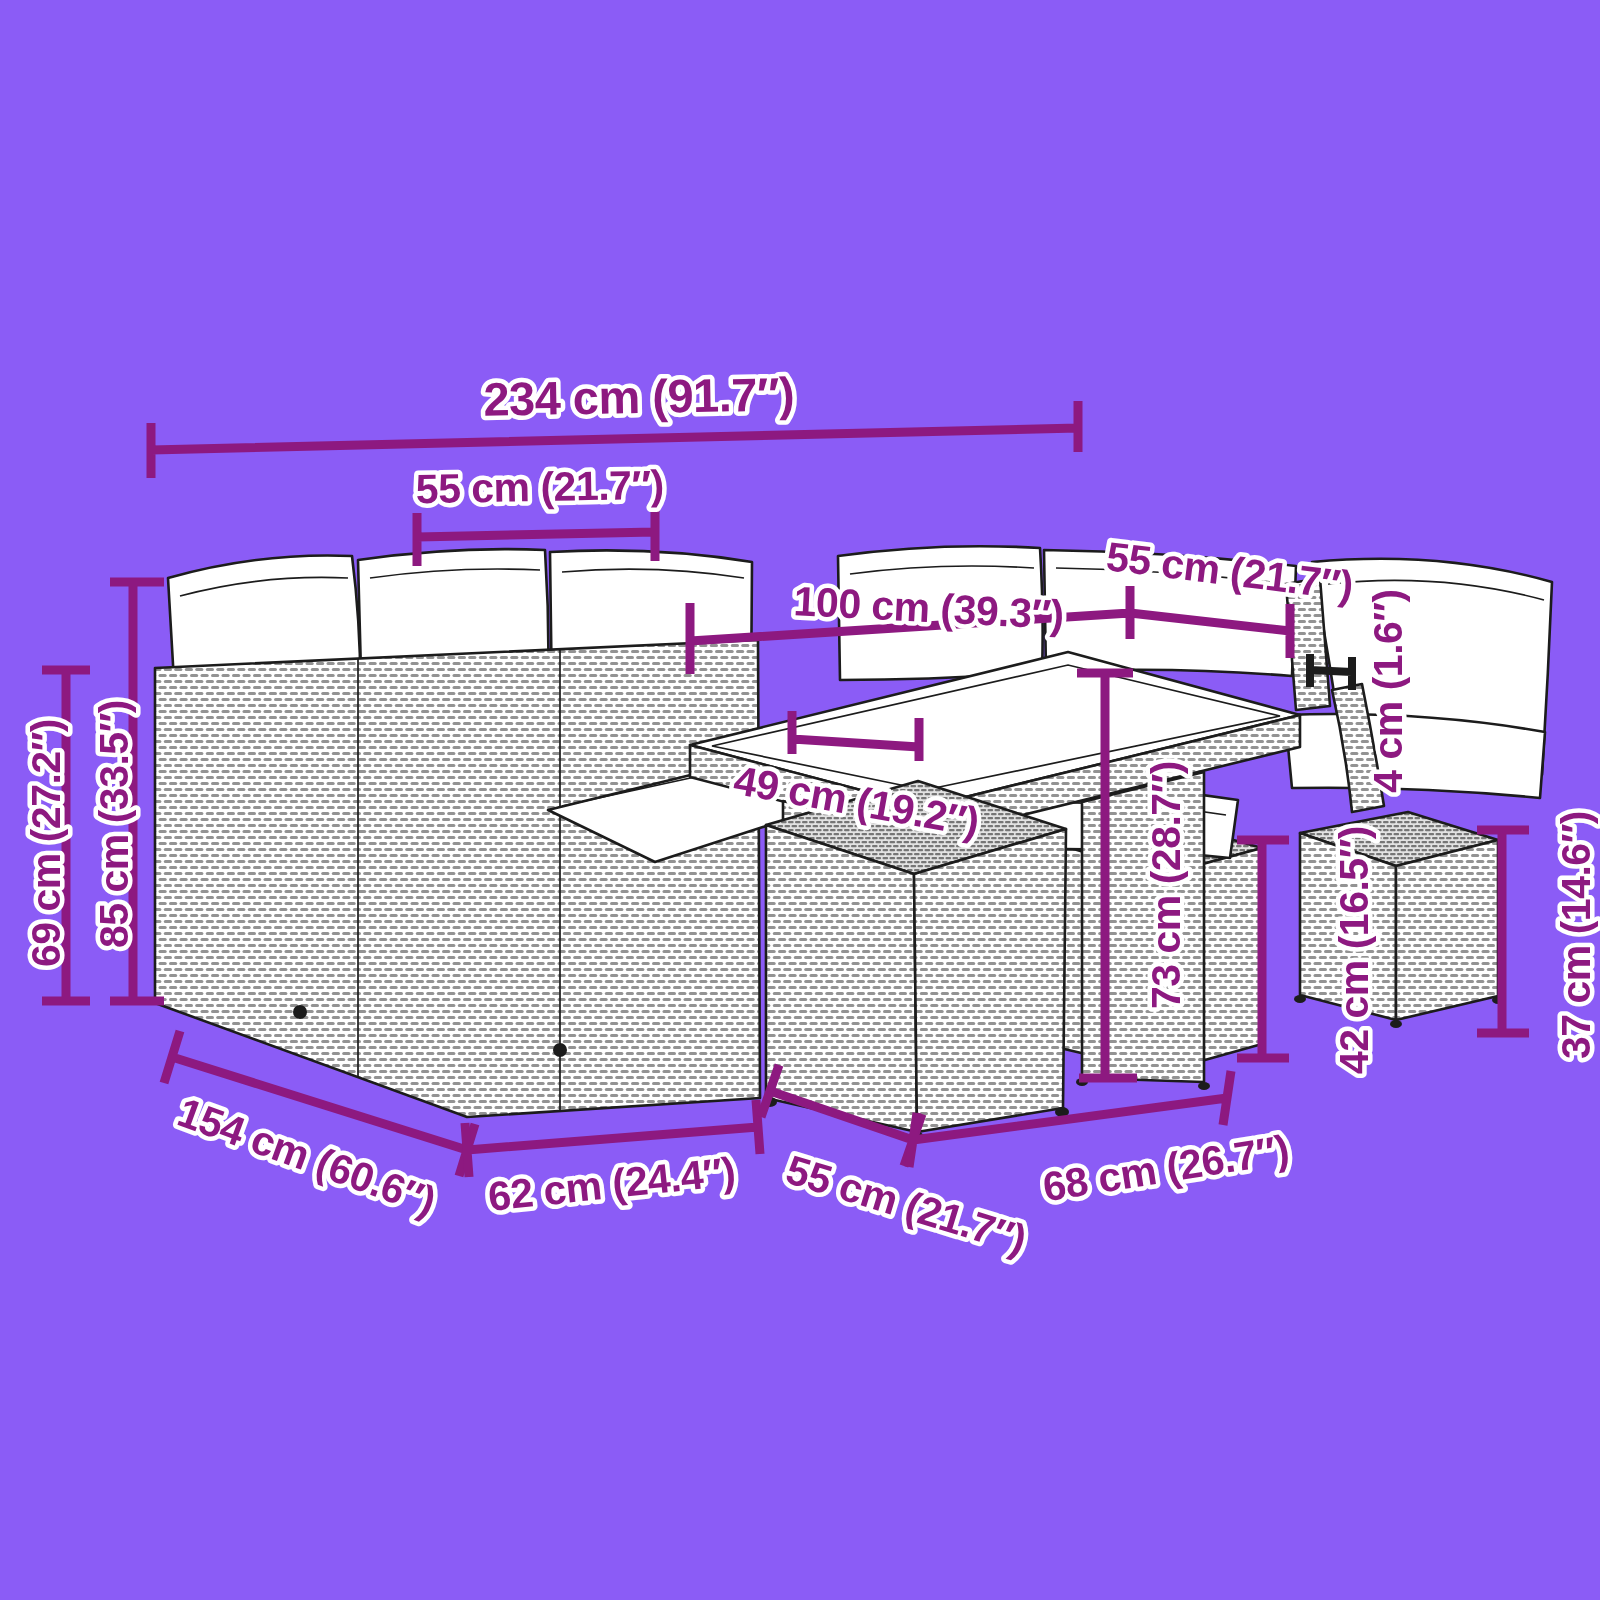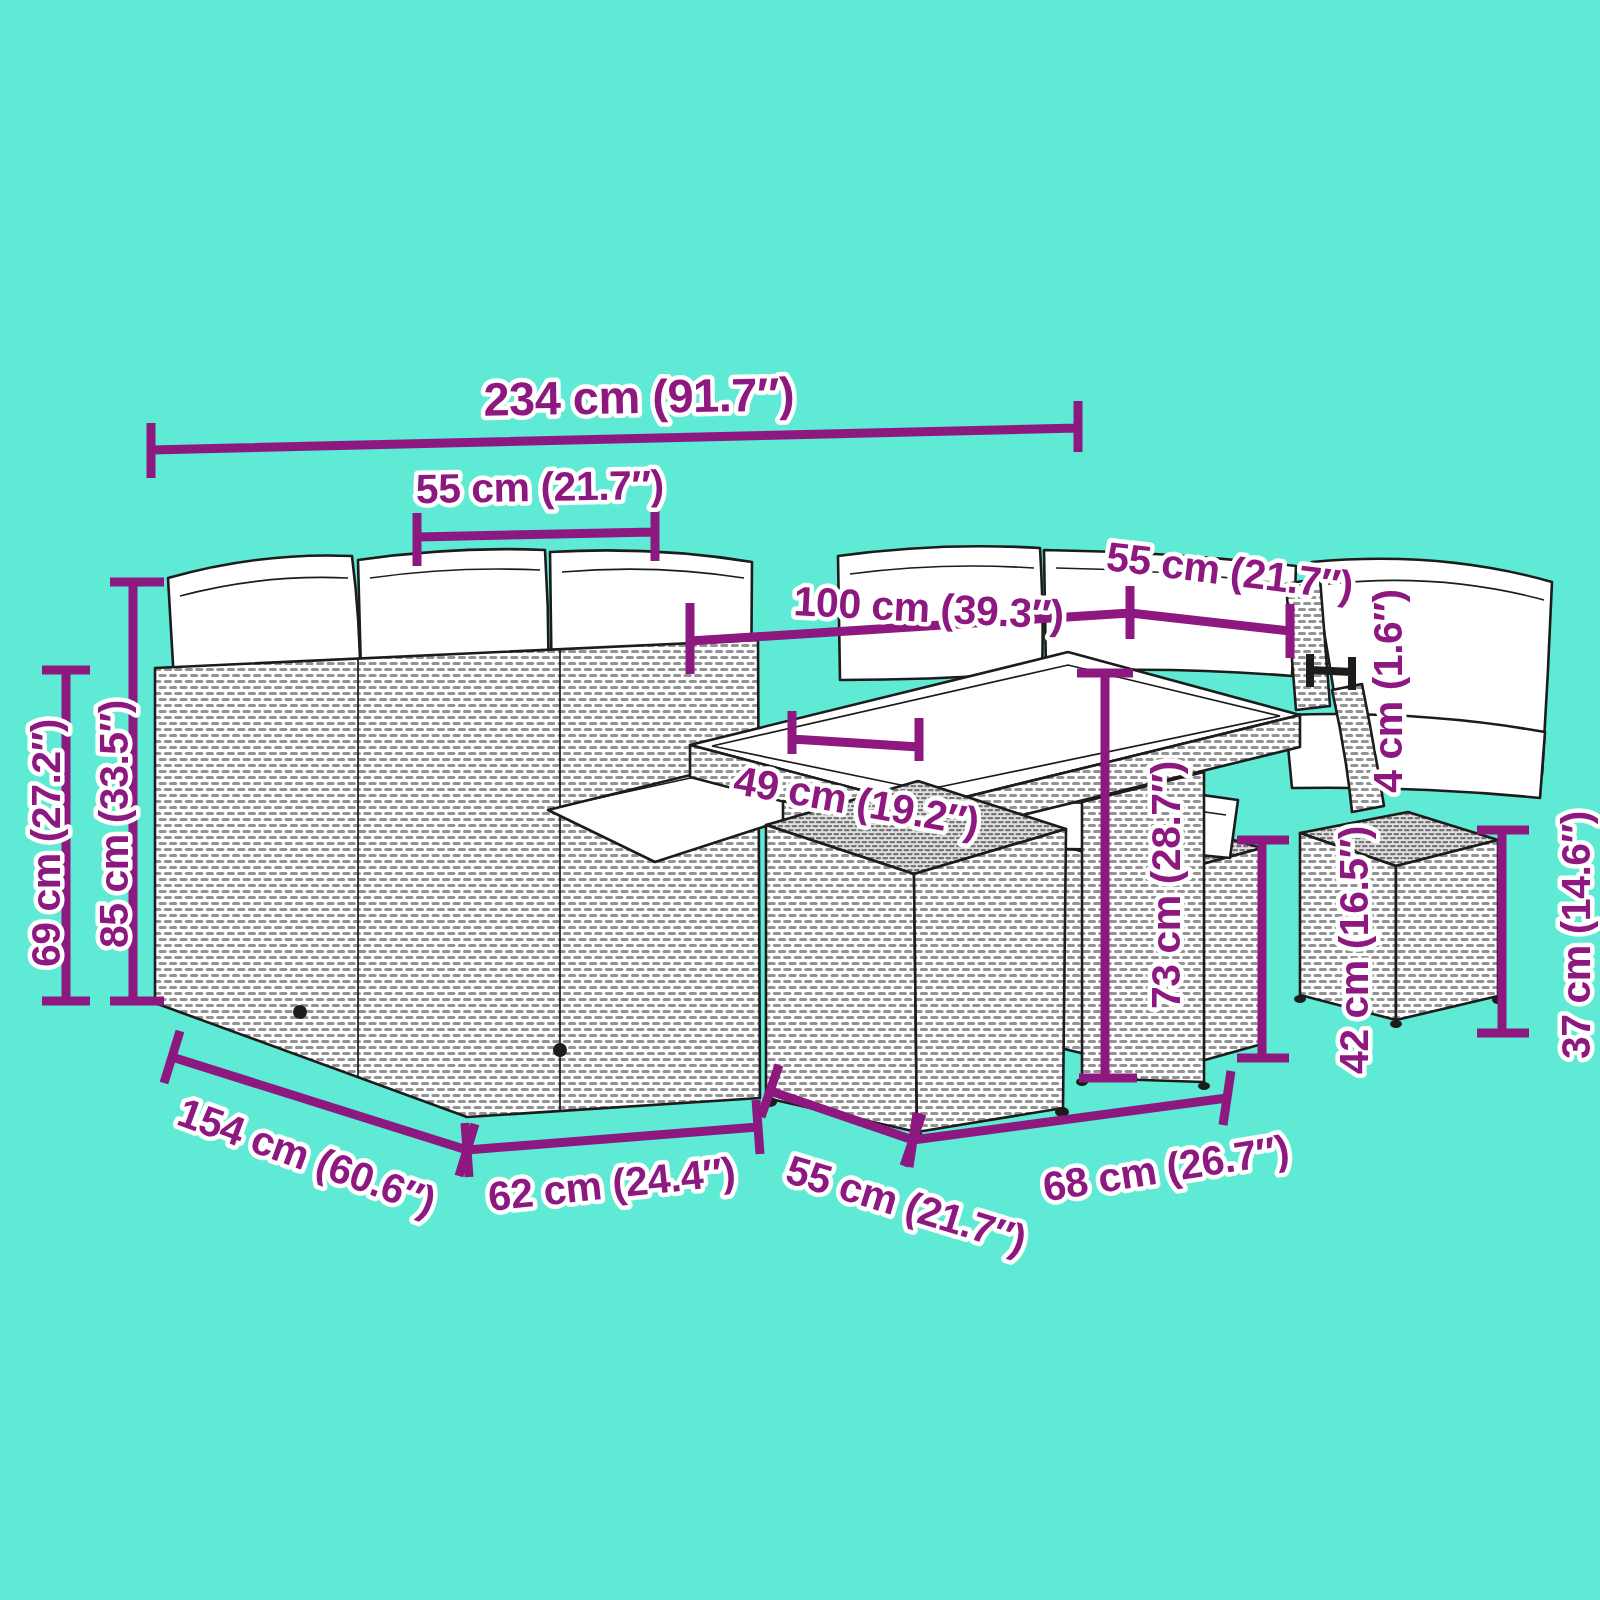--- a/index.html
+++ b/index.html
@@ -14,21 +14,21 @@
   .dim-text.xl{font-size:47px;}
   .ink{stroke:var(--ink,#1c1c1c);stroke-width:2.6;stroke-linejoin:round;fill:#fff;}
   .pat{stroke:var(--ink,#1c1c1c);stroke-width:2.6;stroke-linejoin:round;fill:url(#weave);}
   .patd{stroke:var(--ink,#1c1c1c);stroke-width:2.6;stroke-linejoin:round;fill:url(#weaveDark);}
   .thin{stroke:var(--ink,#1c1c1c);stroke-width:1.7;fill:none;}
   .foot{fill:var(--ink,#1c1c1c);stroke:none;}
 </style>
 </head>
 <body>
 
-<div id="stage" style="background: #5eead4;">
+<div id="stage" style="background: #8b5cf6;">
 <svg width="1600" height="1600" viewBox="0 0 1600 1600">
   <defs>
     <pattern id="weave" width="21" height="12" patternUnits="userSpaceOnUse">
       <rect width="21" height="12" fill="#ffffff"></rect>
       <g fill="#3a3a3a" fill-opacity="0.55">
         <rect x="1" y="2" width="8.2" height="3" rx="1.5"></rect>
         <rect x="11.5" y="2" width="8.2" height="3" rx="1.5"></rect>
         <rect x="-4.2" y="8" width="8.2" height="3" rx="1.5"></rect>
         <rect x="6.2" y="8" width="8.2" height="3" rx="1.5"></rect>
         <rect x="16.8" y="8" width="8.2" height="3" rx="1.5"></rect>

